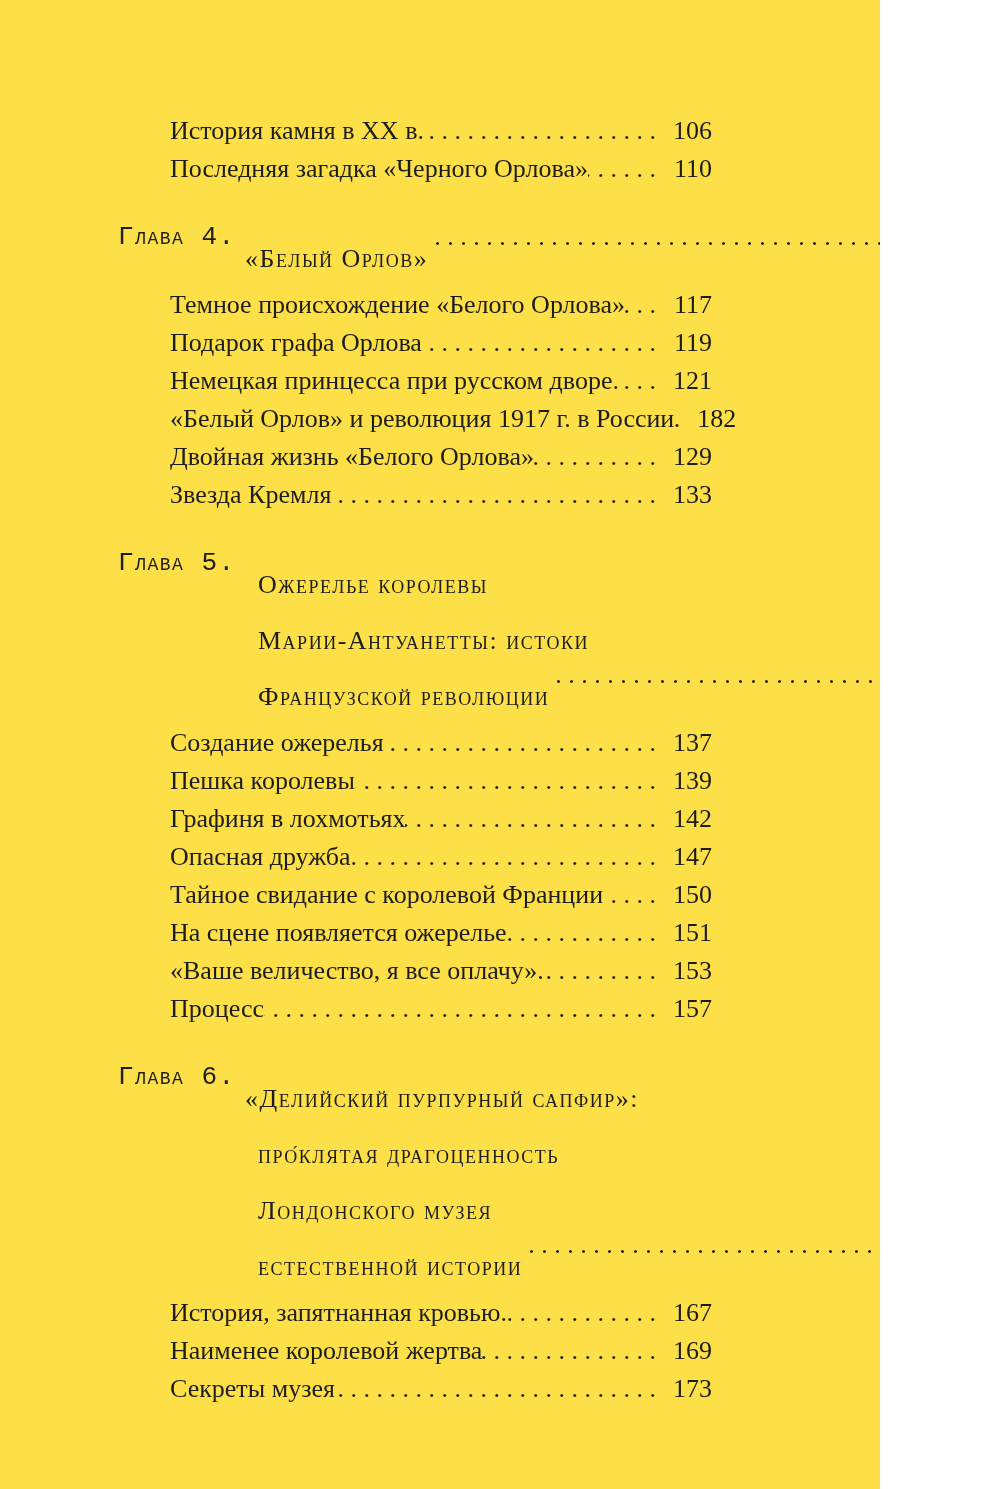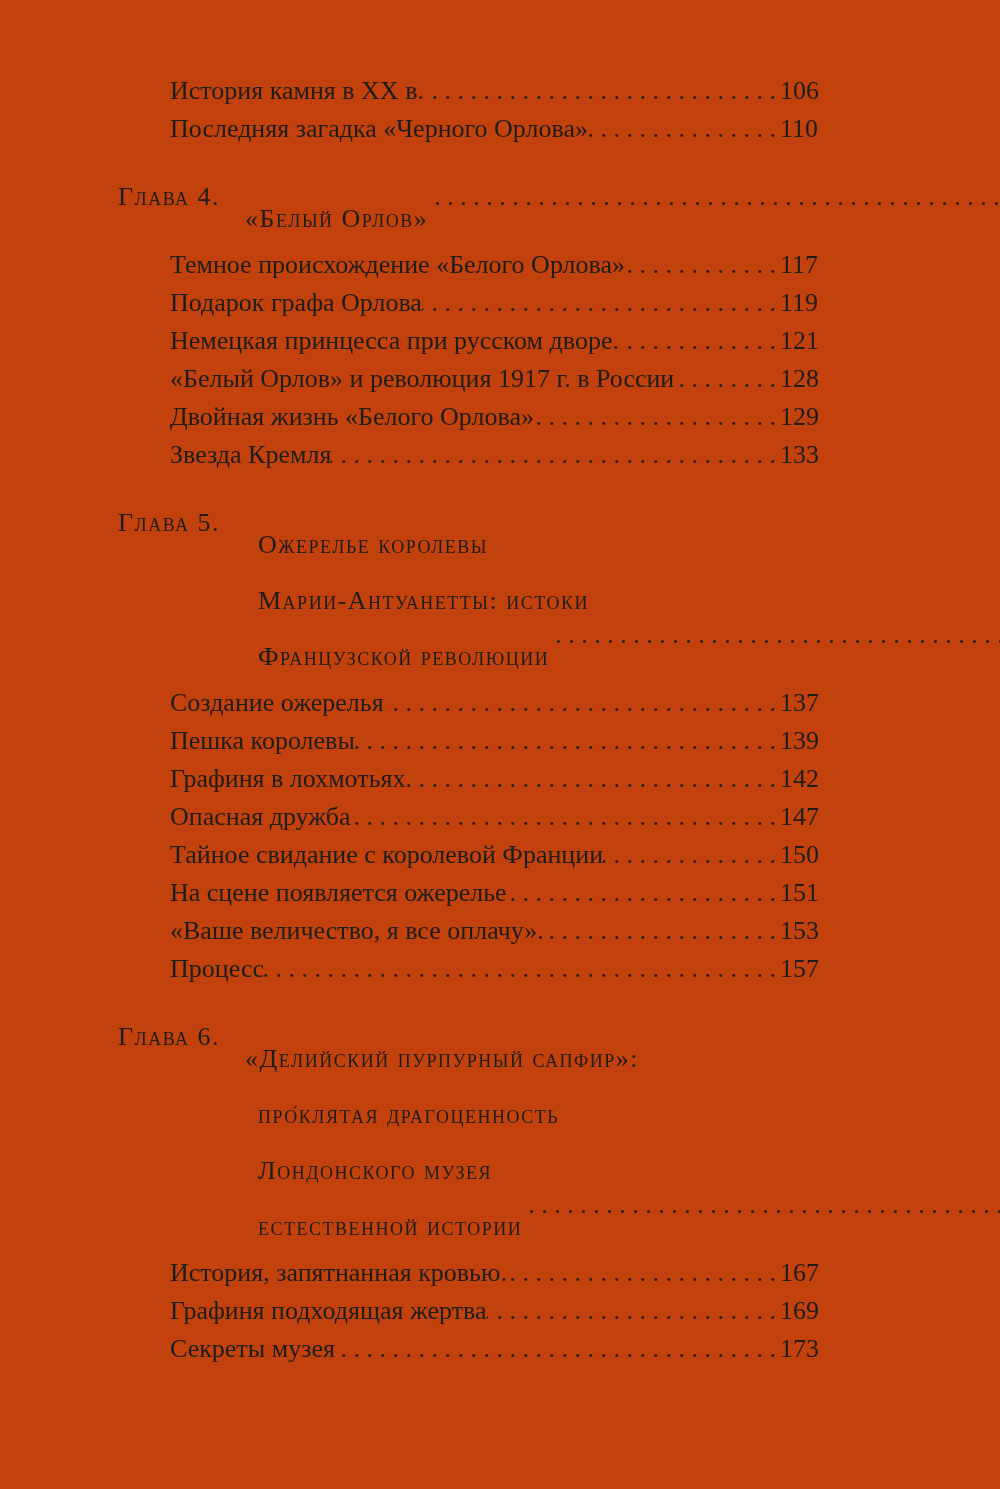--- a/index.html
+++ b/index.html
@@ -1,28 +1,28 @@
 <!DOCTYPE html>
 <html lang="ru"><head>
 <meta charset="utf-8">
 <title>Document</title>
 <style>
   * { margin: 0; padding: 0; box-sizing: border-box; }
   html, body { background: #ffffff; }
 
   .page {
     position: relative;
-    width: 1000px;
+    width: 880px;
     height: 1489px;
-    background: #c2410c;
+    background: #fde047;
     color: #1d1d1b;
     font-family: "Liberation Serif", "DejaVu Serif", serif;
     font-size: 26px;
     overflow: hidden;
-    padding: 72px 168px 0 118px;
+    padding: 112px 168px 0 118px;
   }
 
   
   .row.sub {
     display: flex;
     align-items: stretch;
     padding-left: 52px;
     line-height: 38px;
   }
   .sub .title { white-space: nowrap; flex: 0 0 auto; }
@@ -37,34 +37,36 @@
     padding-left: 6px;
     padding-right: 4px;
   }
   .leader::before {
     content: ". . . . . . . . . . . . . . . . . . . . . . . . . . . . . . . . . . . . . . . . . . . . . . . . . . . . . . . . . . . . . . . .";
   }
 
   .pagenum {
     flex: 0 0 auto;
     white-space: nowrap;
+    text-align: right;
     min-width: 52px;
   }
 
   
   .row.chapter {
     display: flex;
     margin: 32px 0 10px 0;
     line-height: 34px;
   }
   .chapter .chlabel {
     flex: 0 0 140px;
     font-variant: small-caps;
     letter-spacing: 1.5px;
     white-space: nowrap;
+    font-family: Liberation Mono, monospace;
   }
   .chapter .chbody {
     flex: 1 1 auto;
     display: flex;
     flex-direction: column;
   }
   .chline { display: flex; align-items: stretch; }
   .chtext {
     flex: 0 0 auto;
     font-variant: small-caps;
@@ -114,21 +116,21 @@
 
   <div class="row sub">
     <span class="title">Немецкая принцесса при русском дворе.</span>
     <span class="leader" aria-hidden="true"></span>
     <span class="pagenum">121</span>
   </div>
 
   <div class="row sub">
     <span class="title">«Белый Орлов» и революция 1917 г. в России</span>
     <span class="leader" aria-hidden="true"></span>
-    <span class="pagenum">128</span>
+    <span class="pagenum">182</span>
   </div>
 
   <div class="row sub">
     <span class="title">Двойная жизнь «Белого Орлова»</span>
     <span class="leader" aria-hidden="true"></span>
     <span class="pagenum">129</span>
   </div>
 
   <div class="row sub">
     <span class="title">Звезда Кремля</span>
@@ -220,21 +222,21 @@
         </span>
   </div>
 
   <div class="row sub">
     <span class="title">История, запятнанная кровью.</span>
     <span class="leader" aria-hidden="true"></span>
     <span class="pagenum">167</span>
   </div>
 
   <div class="row sub">
-    <span class="title">Графиня подходящая жертва</span>
+    <span class="title">Наименее королевой жертва</span>
     <span class="leader" aria-hidden="true"></span>
     <span class="pagenum">169</span>
   </div>
 
   <div class="row sub">
     <span class="title">Секреты музея</span>
     <span class="leader" aria-hidden="true"></span>
     <span class="pagenum">173</span>
   </div>
 </div>

